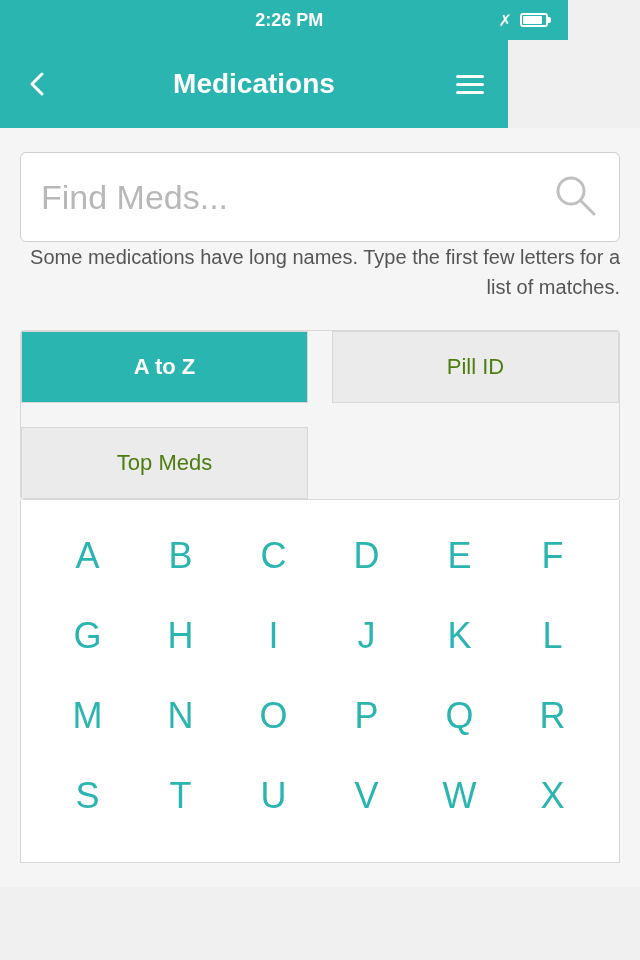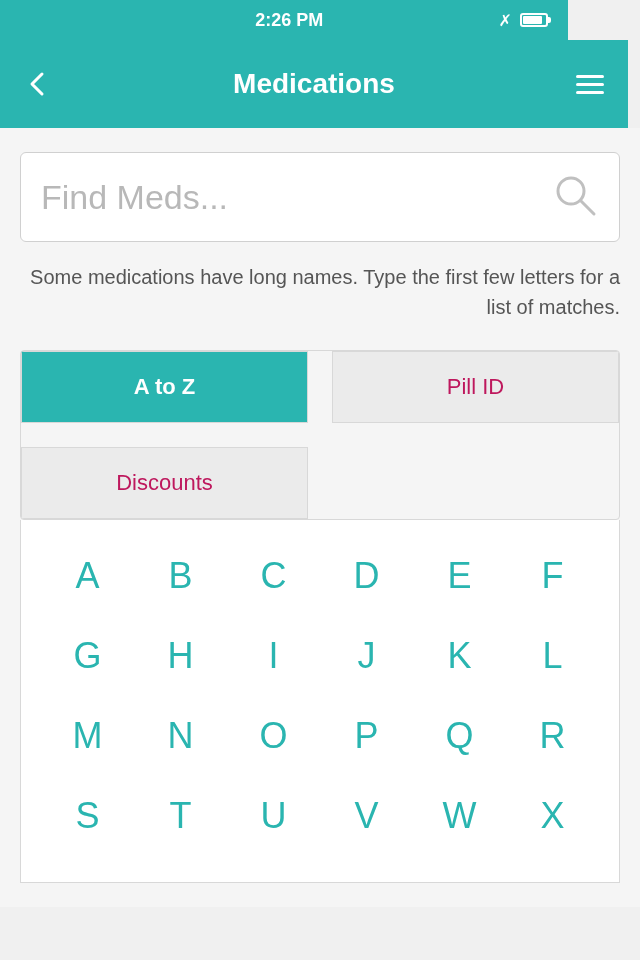--- a/index.html
+++ b/index.html
@@ -73,21 +73,21 @@
       border-radius: 1px;
     }
 
     .bluetooth-icon {
       color: white;
       font-size: 16px;
     }
 
     
     .nav-bar {
-      width: 628px;
+      width: 508px;
       height: 88px;
       background: #2ab5b0;
       display: flex;
       align-items: center;
       justify-content: space-between;
       padding: 0 24px;
     }
 
     .nav-back {
       color: white;
@@ -126,21 +126,20 @@
 
     
     .search-container {
       background: white;
       border: 1.5px solid #d0d0d0;
       border-radius: 6px;
       display: flex;
       align-items: center;
       padding: 0 20px;
       height: 90px;
-      margin-bottom: 20px;
     }
 
     .search-input {
       flex: 1;
       border: none;
       outline: none;
       font-size: 34px;
       color: #b0b0b0;
       background: transparent;
       font-weight: 300;
@@ -180,21 +179,21 @@
     }
 
     .tab-cell {
       height: 72px;
       display: flex;
       align-items: center;
       justify-content: center;
       font-size: 22px;
       cursor: pointer;
       background: #ebebeb;
-      color: #be185d;
+      color: #4d7c0f;
       border: 0.75px solid #d8d8d8;
     }
 
     .tab-cell.active {
       background: #2ab5b0;
       color: white;
       font-weight: 700;
     }
 
     
@@ -266,21 +265,21 @@
   <div class="hint-text">Some medications have long names. Type the first few letters for a list of matches.</div>
 
   <div class="tab-grid">
     <div class="tab-cell active">
       <span>A to Z</span>
     </div>
     <div class="tab-cell">
       <span>Pill ID</span>
     </div>
     <div class="tab-cell">
-      <span>Discounts</span>
+      <span>Top Meds</span>
     </div>
   </div>
 
   <div class="alpha-grid-container">
     <div class="alpha-grid" id="alpha-grid">
     <div class="alpha-cell">A</div>
         <div class="alpha-cell">B</div>
         <div class="alpha-cell">C</div>
         <div class="alpha-cell">D</div>
         <div class="alpha-cell">E</div>

